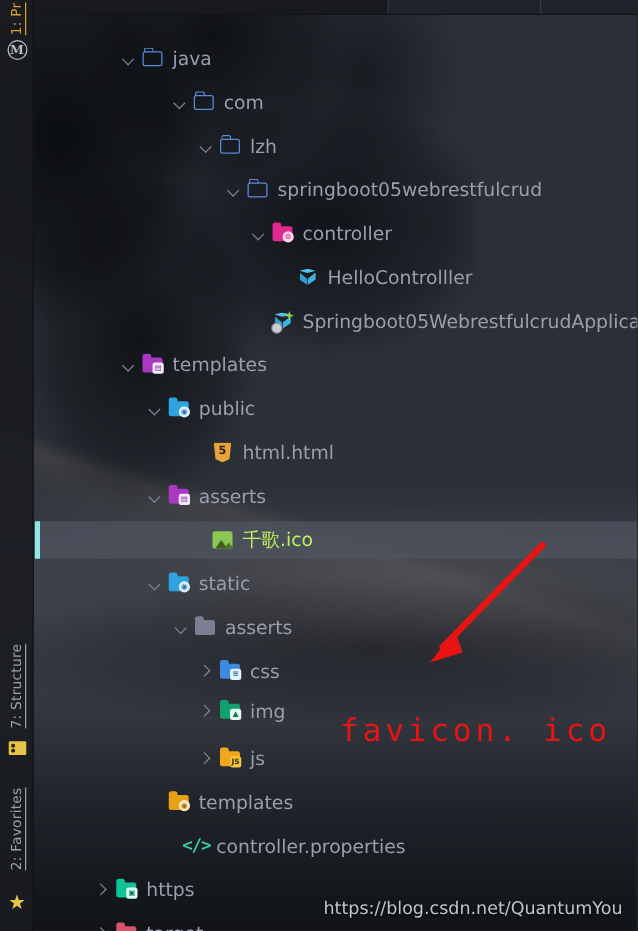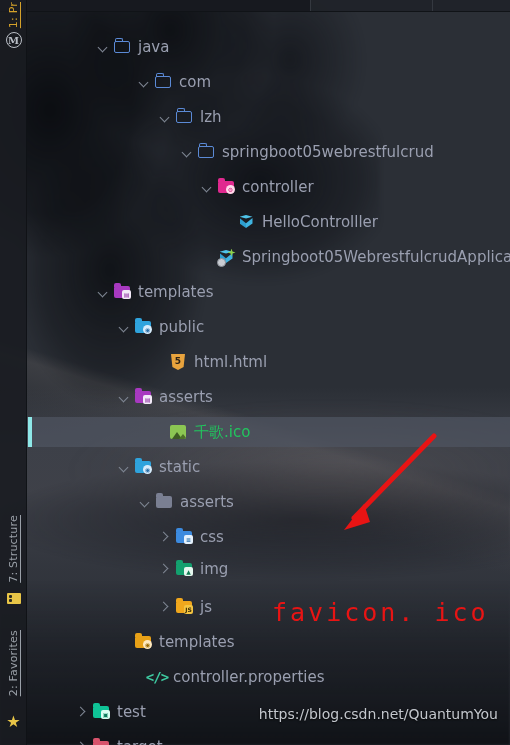--- a/index.html
+++ b/index.html
@@ -153,21 +153,21 @@
     white-space: nowrap;
   }
   .row .label {
     font-size: 15px;
     color: #9a9fb0;
     font-family: "DejaVu Sans", "Liberation Sans", sans-serif;
   }
   .row.selected {
     background: rgba(79,84,97,0.72);
   }
-  .row.selected .label { color: #22c55e; }
+  .row.selected .label { color: #bef264; }
   .sel-bar {
     position: absolute;
     left: 1px; top: 0;
     width: 4px; height: 30px;
     background: #8ee8e8;
   }
 
   
   .chev {
     width: 14px; height: 14px;
@@ -347,21 +347,21 @@
     z-index: 8;
     left: 330px; top: 430px;
     width: 120px; height: 110px;
     pointer-events: none;
   }
 
   
   .watermark {
     position: absolute;
     z-index: 9;
-    right: 12px; bottom: 23px;
+    right: 12px; bottom: 10px;
     color: #c3c7cd;
     font-size: 14px;
     font-family: "DejaVu Sans", "Liberation Sans", sans-serif;
     text-shadow: 0 1px 2px rgba(0,0,0,0.8);
     margin-left: 42px;
   }
 </style>
 </head>
 <body>
 
@@ -581,33 +581,33 @@
         <span class="label">controller.properties</span>
       </div>
       <div class="row" style="top: 685px;">
         <div style="width: 48px; flex: 0 0 auto;"></div>
         <span class="chev right"></span>
         <span class="icn">
           <span class="f-solid f-mint">
             <span class="badge b-test">▣</span>
           </span>
         </span>
-        <span class="label">test</span>
+        <span class="label">https</span>
       </div>
       <div class="row" style="top: 720px;">
         <div style="width: 48px; flex: 0 0 auto;"></div>
         <span class="chev right"></span>
         <span class="icn">
           <span class="f-solid f-pink"></span>
         </span>
         <span class="label">target</span>
       </div>
     </div>
 
   <svg class="annot-arrow" viewBox="0 0 120 110">
     <line x1="104" y1="6" x2="24" y2="88" stroke="#e81414" stroke-width="5" stroke-linecap="round"></line>
     <polygon points="14,100 34,74 40,92" fill="#e81414"></polygon>
   </svg>
 
-  <div class="annot-text" style="left:272px; top:598px;text-align:right;">favicon. ico</div>
+  <div class="annot-text" style="left:272px; top:570px;text-align:right;">favicon. ico</div>
 
   <div class="watermark">https://blog.csdn.net/QuantumYou</div>
 </div>
 
 </body></html>

